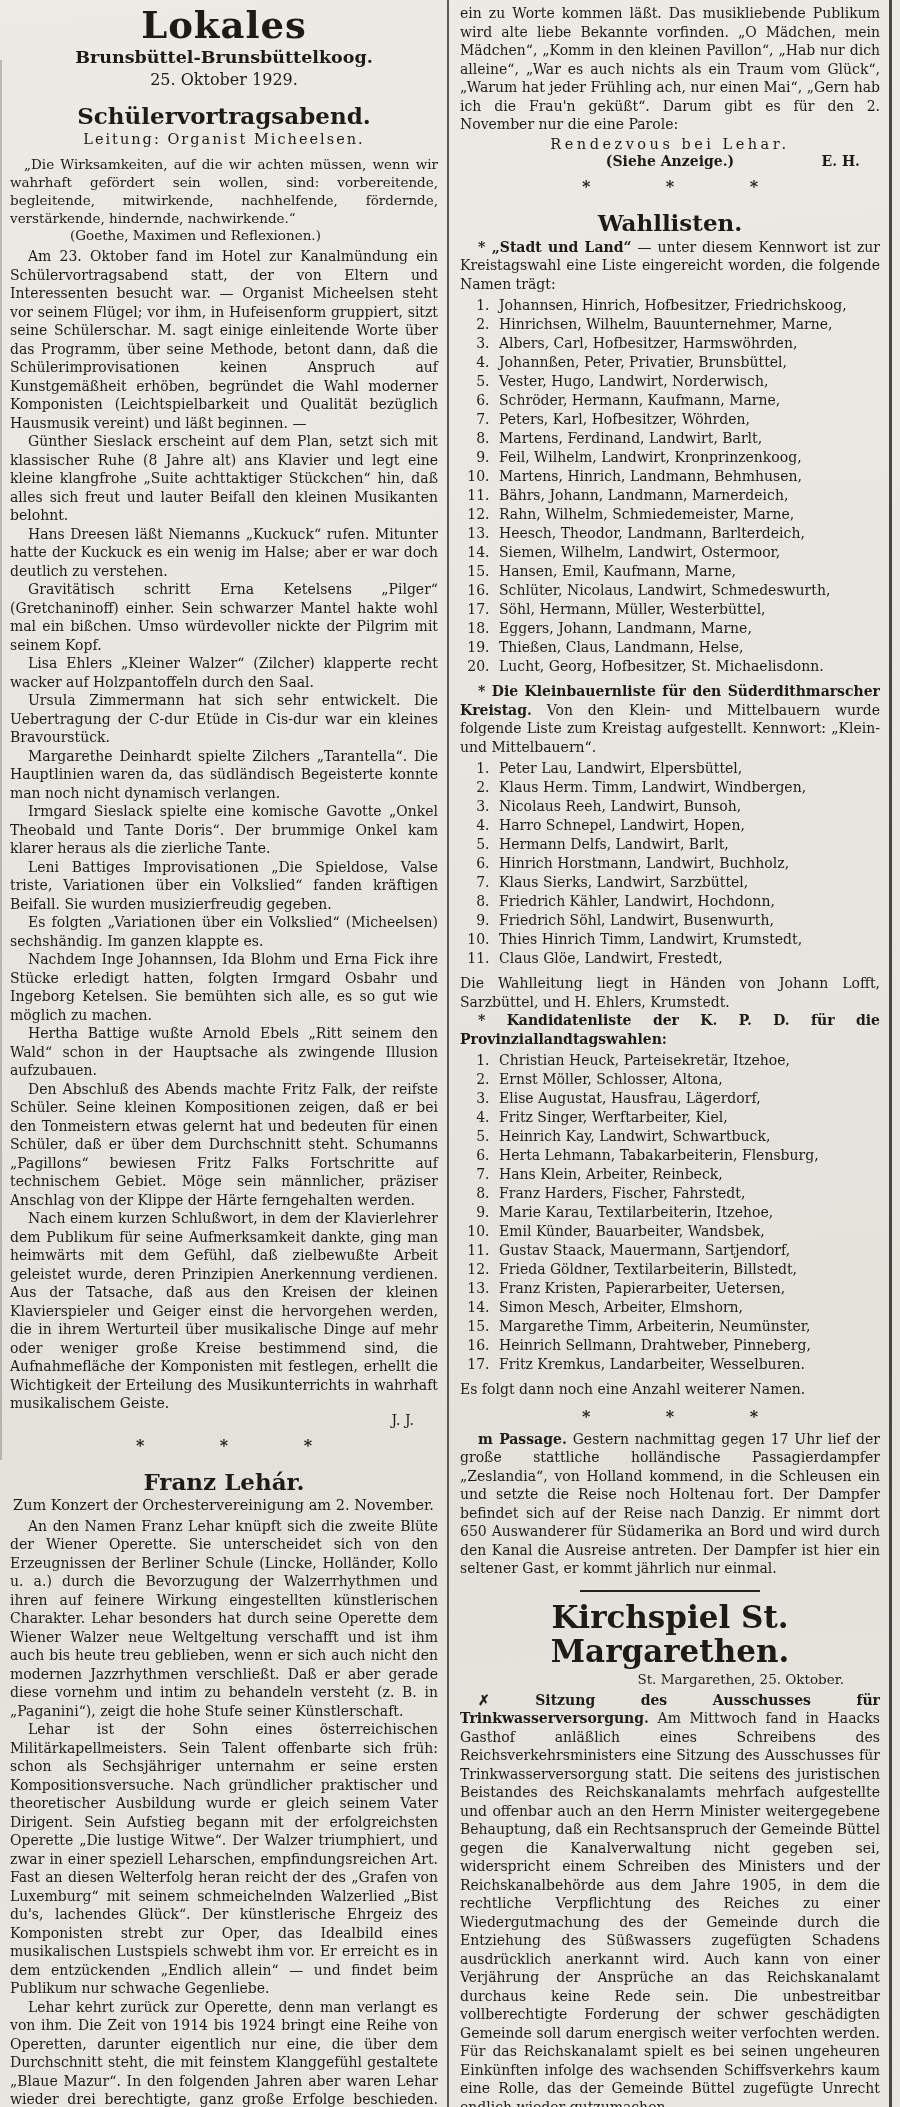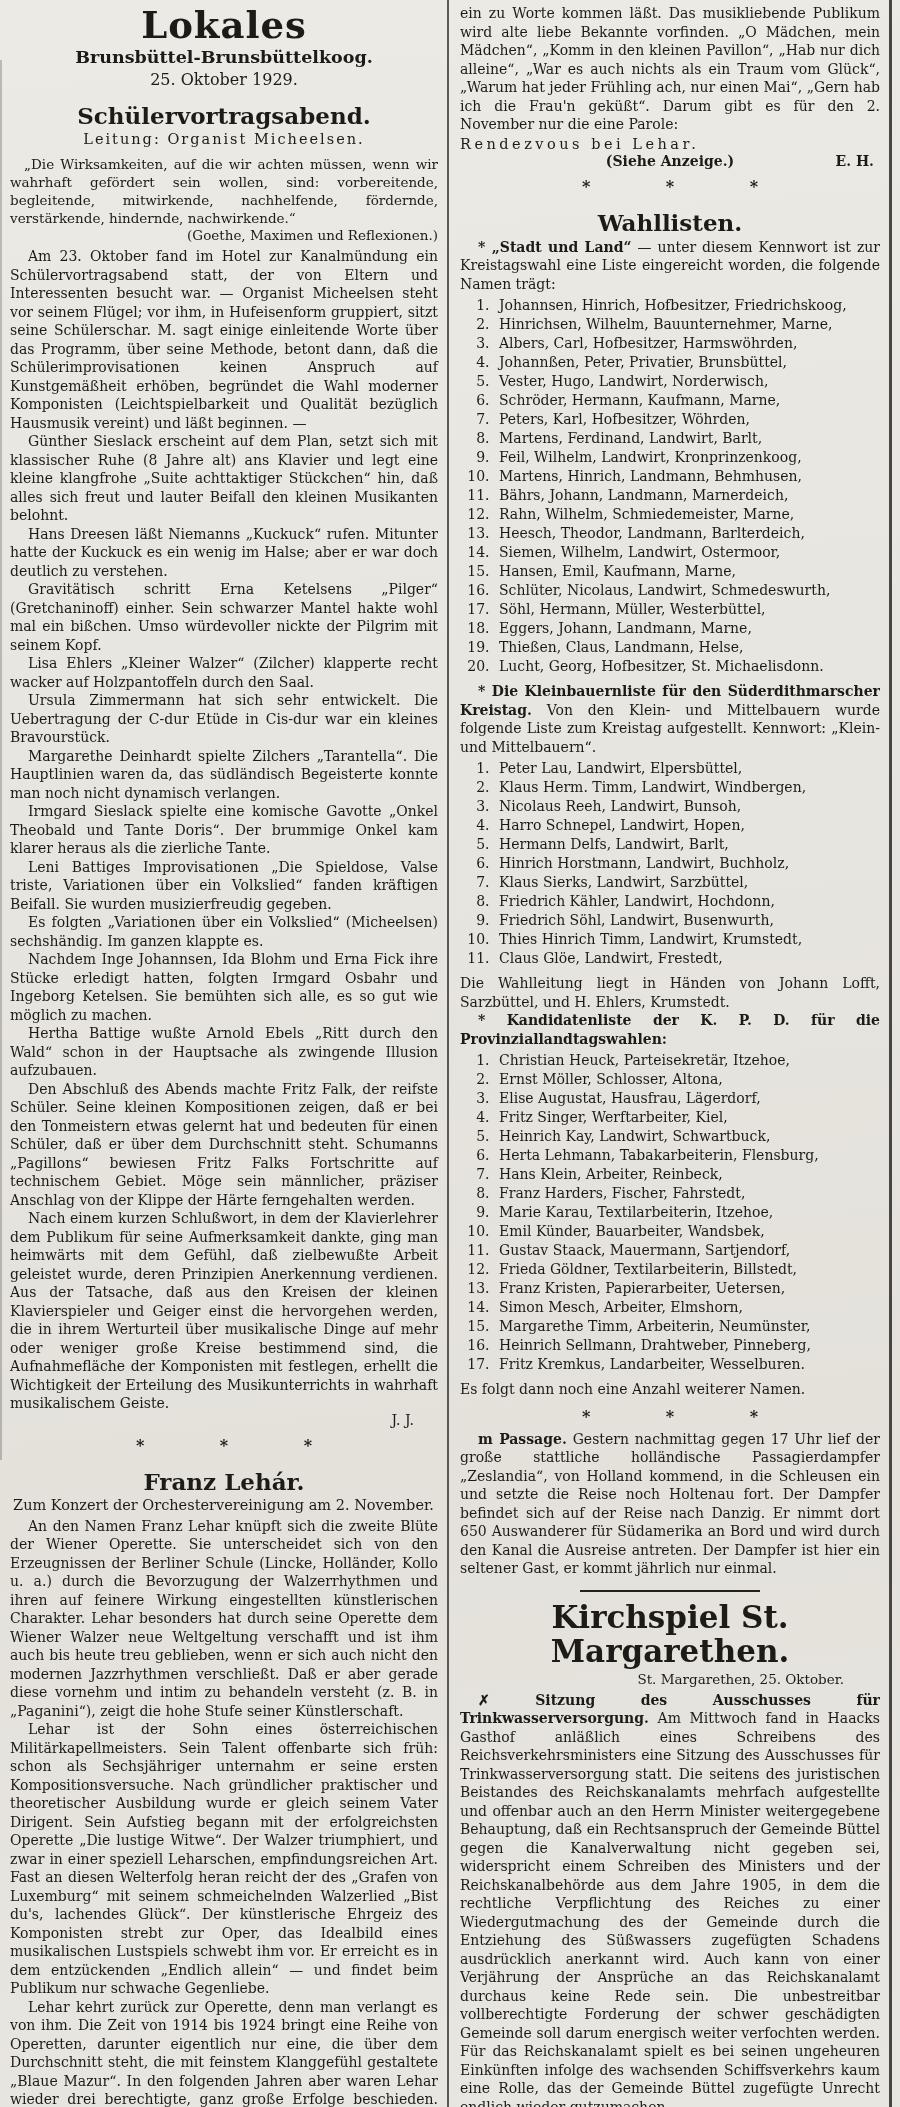--- a/index.html
+++ b/index.html
@@ -19,26 +19,26 @@
   .masthead{font-size:37px;font-weight:bold;text-align:center;margin:0;letter-spacing:1px;line-height:1.05;}
   .mast-sub{font-size:17.5px;font-weight:bold;text-align:center;margin-top:2px;}
   .mast-date{font-size:16px;text-align:center;margin-top:3px;}
   .headline{font-size:23px;font-weight:bold;text-align:center;margin:14px 0 3px 0;line-height:1.1;}
   .headline.big{font-size:31px;margin-top:8px;}
   .byline{font-size:14.5px;text-align:center;letter-spacing:2px;margin:2px 0 8px 0;}
   .subhead{font-size:14.5px;text-align:center;margin:0 1px 4px 0;}
   .par{font-size:14px;line-height:18.5px;text-align:justify;text-indent:18px;margin:0;}
   .par.noindent{text-indent:0;}
   .quote{font-size:13.5px;line-height:18px;text-align:justify;text-indent:14px;margin:0;}
-  .quote-attr{font-size:13.5px;text-align:right;padding-left:60px;margin:0 0 4px 0;}
+  .quote-attr{font-size:13.5px;text-align:left;padding-left:60px;margin:0 0 4px 0;}
   .sig{font-size:14px;text-align:right;padding-right:24px;margin-top:-1px;}
   .asterisks{font-size:16px;font-weight:bold;text-align:center;word-spacing:70px;margin:8px 0 4px 0;letter-spacing:0;}
-  .spaced{font-size:14.5px;text-align:left;letter-spacing:3.5px;margin-top:2px;}
+  .spaced{font-size:14.5px;text-align:center;letter-spacing:3.5px;margin-top:2px;}
   .note-row{position:relative;font-size:14px;text-align:center;margin:1px 0 2px 0;font-weight:bold;}
-  .note-sig{position:absolute;right:6px;top:0;}
+  .note-sig{position:absolute;right:20px;top:0;}
   .namelist{margin:3px 0 6px 0;padding-left:34px;font-size:14px;line-height:19px;}
   .namelist li{padding-left:5px;text-align:left;}
   .lead{font-weight:bold;}
   .hdivider{width:180px;border-top:2px solid #22201c;margin:12px auto 8px auto;}
   .dateline{font-size:13.5px;text-align:right;padding-right:36px;margin:0 0 4px 0;}
 </style>
 </head>
 <body>
 
 <div class="page">
@@ -61,21 +61,21 @@
         <p class="par">Günther Sieslack erscheint auf dem Plan, setzt sich mit klassischer Ruhe (8 Jahre alt) ans Klavier und legt eine kleine klangfrohe „Suite achttaktiger Stückchen“ hin, daß alles sich freut und lauter Beifall den kleinen Musikanten belohnt.</p>
         <p class="par">Hans Dreesen läßt Niemanns „Kuckuck“ rufen. Mitunter hatte der Kuckuck es ein wenig im Halse; aber er war doch deutlich zu verstehen.</p>
         <p class="par">Gravitätisch schritt Erna Ketelsens „Pilger“ (Gretchaninoff) einher. Sein schwarzer Mantel hakte wohl mal ein bißchen. Umso würdevoller nickte der Pilgrim mit seinem Kopf.</p>
         <p class="par">Lisa Ehlers „Kleiner Walzer“ (Zilcher) klapperte recht wacker auf Holzpantoffeln durch den Saal.</p>
         <p class="par">Ursula Zimmermann hat sich sehr entwickelt. Die Uebertragung der C-dur Etüde in Cis-dur war ein kleines Bravourstück.</p>
         <p class="par">Margarethe Deinhardt spielte Zilchers „Tarantella“. Die Hauptlinien waren da, das südländisch Begeisterte konnte man noch nicht dynamisch verlangen.</p>
         <p class="par">Irmgard Sieslack spielte eine komische Gavotte „Onkel Theobald und Tante Doris“. Der brummige Onkel kam klarer heraus als die zierliche Tante.</p>
         <p class="par">Leni Battiges Improvisationen „Die Spieldose, Valse triste, Variationen über ein Volkslied“ fanden kräftigen Beifall. Sie wurden musizierfreudig gegeben.</p>
         <p class="par">Es folgten „Variationen über ein Volkslied“ (Micheelsen) sechshändig. Im ganzen klappte es.</p>
         <p class="par">Nachdem Inge Johannsen, Ida Blohm und Erna Fick ihre Stücke erledigt hatten, folgten Irmgard Osbahr und Ingeborg Ketelsen. Sie bemühten sich alle, es so gut wie möglich zu machen.</p>
-        <p class="par">Hertha Battige wußte Arnold Ebels „Ritt durch den Wald“ schon in der Hauptsache als zwingende Illusion aufzubauen.</p>
+        <p class="par">Hertha Battige wußte Arnold Ebels „Ritt seinem den Wald“ schon in der Hauptsache als zwingende Illusion aufzubauen.</p>
         <p class="par">Den Abschluß des Abends machte Fritz Falk, der reifste Schüler. Seine kleinen Kompositionen zeigen, daß er bei den Tonmeistern etwas gelernt hat und bedeuten für einen Schüler, daß er über dem Durchschnitt steht. Schumanns „Pagillons“ bewiesen Fritz Falks Fortschritte auf technischem Gebiet. Möge sein männlicher, präziser Anschlag von der Klippe der Härte ferngehalten werden.</p>
         <p class="par">Nach einem kurzen Schlußwort, in dem der Klavierlehrer dem Publikum für seine Aufmerksamkeit dankte, ging man heimwärts mit dem Gefühl, daß zielbewußte Arbeit geleistet wurde, deren Prinzipien Anerkennung verdienen. Aus der Tatsache, daß aus den Kreisen der kleinen Klavierspieler und Geiger einst die hervorgehen werden, die in ihrem Werturteil über musikalische Dinge auf mehr oder weniger große Kreise bestimmend sind, die Aufnahmefläche der Komponisten mit festlegen, erhellt die Wichtigkeit der Erteilung des Musikunterrichts in wahrhaft musikalischem Geiste.</p>
       </div>
     <div class="sig">J. J.</div>
 
     <div class="asterisks">* * *</div>
 
     <h2 class="headline">Franz Lehár.</h2>
     <div class="subhead">Zum Konzert der Orchestervereinigung am 2. November.</div>
     <div>

